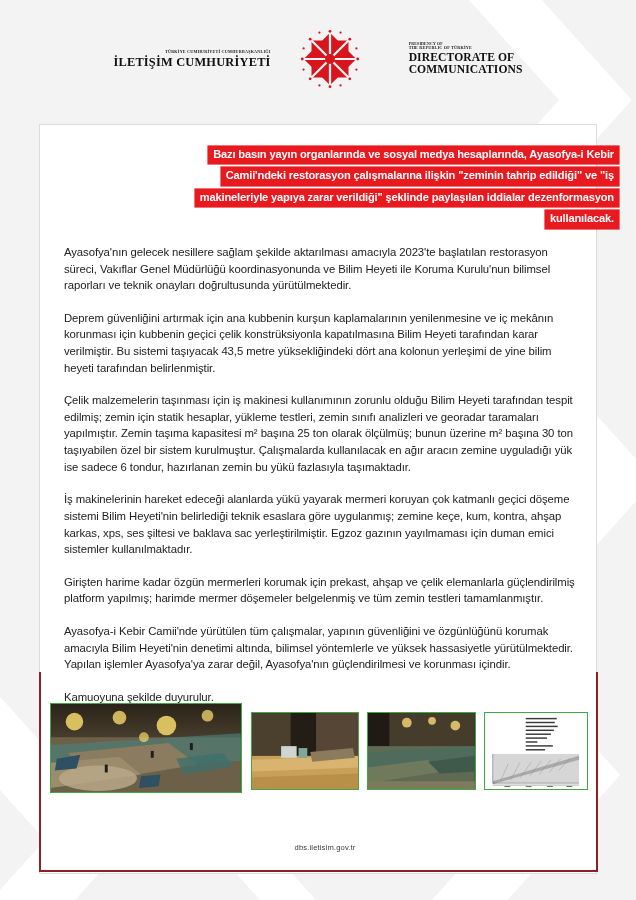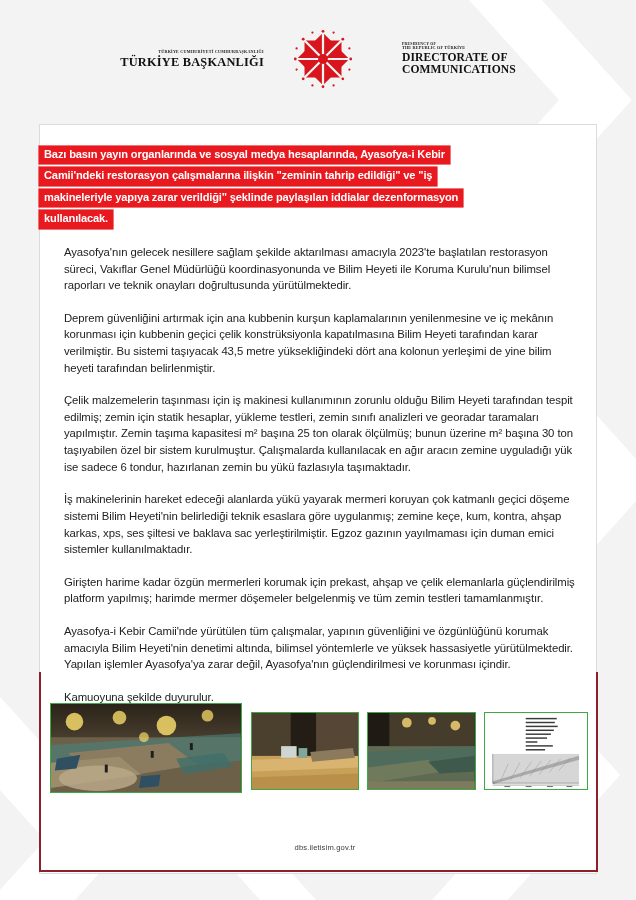--- a/index.html
+++ b/index.html
@@ -120,22 +120,22 @@
     box-sizing: border-box;
     z-index: 6;
     pointer-events: none;
   }
 
   
   #headline {
     position: absolute;
     left: 39px;
     top: 144px;
-    width: 516px;
-    text-align: left;
+    width: 580px;
+    text-align: right;
     z-index: 7;
   }
   #headline .hl-line {
     display: inline-block;
     background: #e8191f;
     color: #ffffff;
     font-weight: 700;
     font-size: 11.1px;
     line-height: 1.18;
     letter-spacing: -0.15px;
@@ -240,21 +240,21 @@
   <div class="wm" style="top:800px; left:150px; width:200px; height:200px;">
     <svg viewBox="0 0 100 100">
       <path d="M10 0 L55 50 L10 100 L38 100 L83 50 L38 0 Z" fill="#ffffff"></path>
     </svg>
   </div>
 
   <div id="header">
 
     <div class="hdr-left">
       <div class="small">TÜRKİYE CUMHURİYETİ CUMHURBAŞKANLIĞI</div>
-      <div class="big">TÜRKİYE BAŞKANLIĞI</div>
+      <div class="big">İLETİŞİM CUMHURİYETİ</div>
     </div>
 
     <div id="emblem">
       <svg viewBox="0 0 100 100" width="66" height="66" aria-hidden="true">
         <g fill="#d8141c">
 
           <rect x="22" y="22" width="56" height="56" rx="2"></rect>
           <rect x="22" y="22" width="56" height="56" rx="2" transform="rotate(45 50 50)"></rect>
         </g>
 

